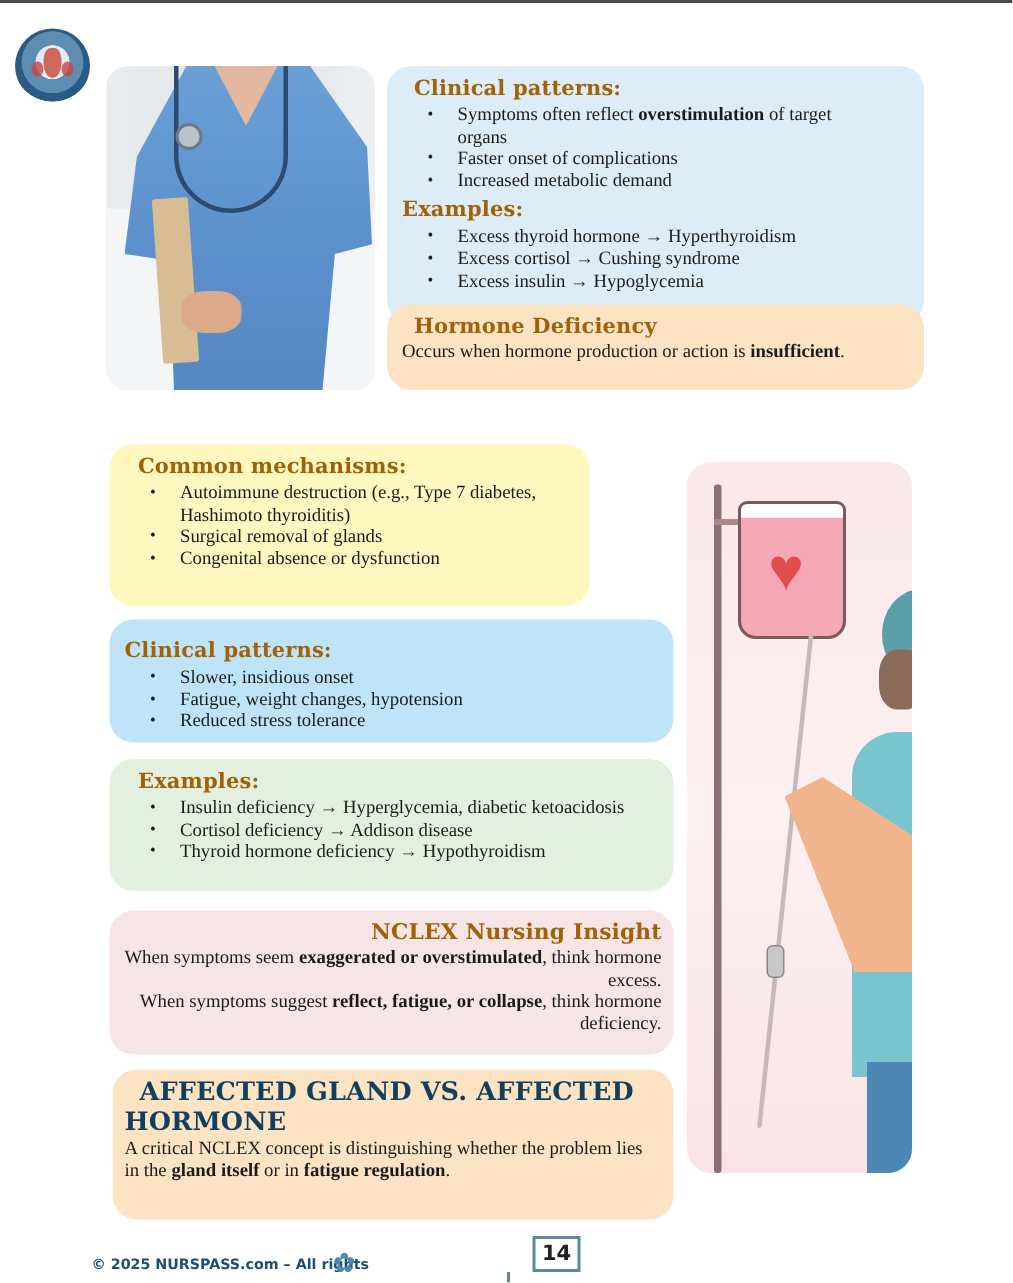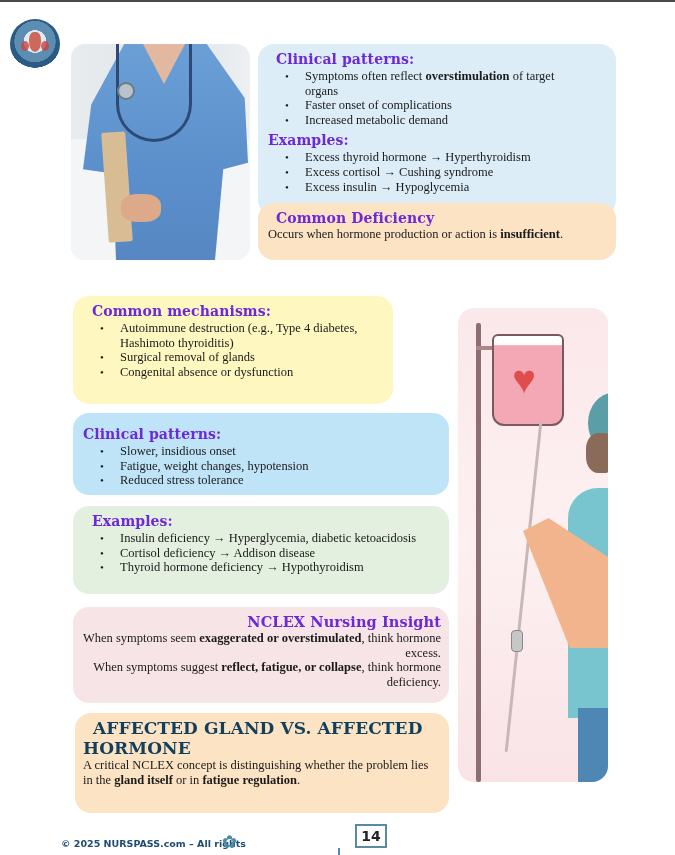--- a/index.html
+++ b/index.html
@@ -29,21 +29,21 @@
     clip-path: polygon(25% 0, 75% 0, 98% 25%, 100% 55%, 85% 58%, 80% 100%, 20% 100%, 18% 60%, 0 58%, 5% 28%);
   }
   .photo .neck { position:absolute; left:72px; top:0; width:42px; height:40px; background:#e2b9a0; clip-path: polygon(0 0,100% 0,50% 100%); }
   .photo .clipboard { position:absolute; left:34px; top:88px; width:24px; height:110px; background:#d8bc93; transform: rotate(-4deg); border-radius:2px; }
   .photo .hand { position:absolute; left:50px; top:150px; width:40px; height:28px; background:#dca98a; border-radius:40%; }
   .photo .steth { position:absolute; left:45px; top:0; width:70px; height:95px; border:3px solid #2d4a75; border-top:none; border-radius:0 0 40px 40px; }
   .photo .steth-head { position:absolute; left:46px; top:38px; width:14px; height:14px; border-radius:50%; background:#b9c3cc; border:2px solid #6c7a86; }
 
   .card { position: absolute; border-radius: 16px; box-sizing: border-box; }
   .h {
-    font-family: "DejaVu Serif", serif; font-weight: bold; color: #6d28d9;
+    font-family: "DejaVu Serif", serif; font-weight: bold; color: #a16207;
     font-size: 14px; line-height: 17px; letter-spacing: 0.1px;
   }
   .body-text { font-size: 12.5px; line-height: 14.5px; }
   ul { margin: 1px; padding: 0; list-style: none; }
   li { position: relative; padding-left: 36px; font-size: 12.5px; line-height: 14.6px; }
   li::before { content: "\2022"; position: absolute; left: 16px; top: 0; font-size: 11px; }
   b { font-weight: bold; }
 
   .c-excess { left: 258px; top: 44px; width: 358px; height: 172px; background: #dcedf7; padding: 7px 10px 0 10px; }
   .c-def { left: 258px; top: 203px; width: 358px; height: 57px; background: #fbe3c4; padding: 7px 10px 0 10px; }
@@ -112,28 +112,28 @@
   </ul>
   <div class="h" style="margin-top:5px">Examples:</div>
   <ul>
     <li>Excess thyroid hormone → Hyperthyroidism</li>
     <li>Excess cortisol → Cushing syndrome</li>
     <li>Excess insulin → Hypoglycemia</li>
   </ul>
 </div>
 
 <div class="card c-def">
-  <div class="h" style="padding-left:8px">Common Deficiency</div>
+  <div class="h" style="padding-left:8px">Hormone Deficiency</div>
   <div class="body-text"><span>Occurs when hormone production or action is </span><b>insufficient</b><span>.</span></div>
 </div>
 
 <div class="card c-mech">
   <div class="h" style="padding-left:9px">Common mechanisms:</div>
   <ul style="margin-top:1px">
-    <li>Autoimmune destruction (e.g., Type 4 diabetes, Hashimoto thyroiditis)</li>
+    <li>Autoimmune destruction (e.g., Type 7 diabetes, Hashimoto thyroiditis)</li>
     <li>Surgical removal of glands</li>
     <li>Congenital absence or dysfunction</li>
   </ul>
 </div>
 
 <div class="card c-clin2">
   <div class="h">Clinical patterns:</div>
   <ul>
     <li>Slower, insidious onset</li>
     <li>Fatigue, weight changes, hypotension</li>

